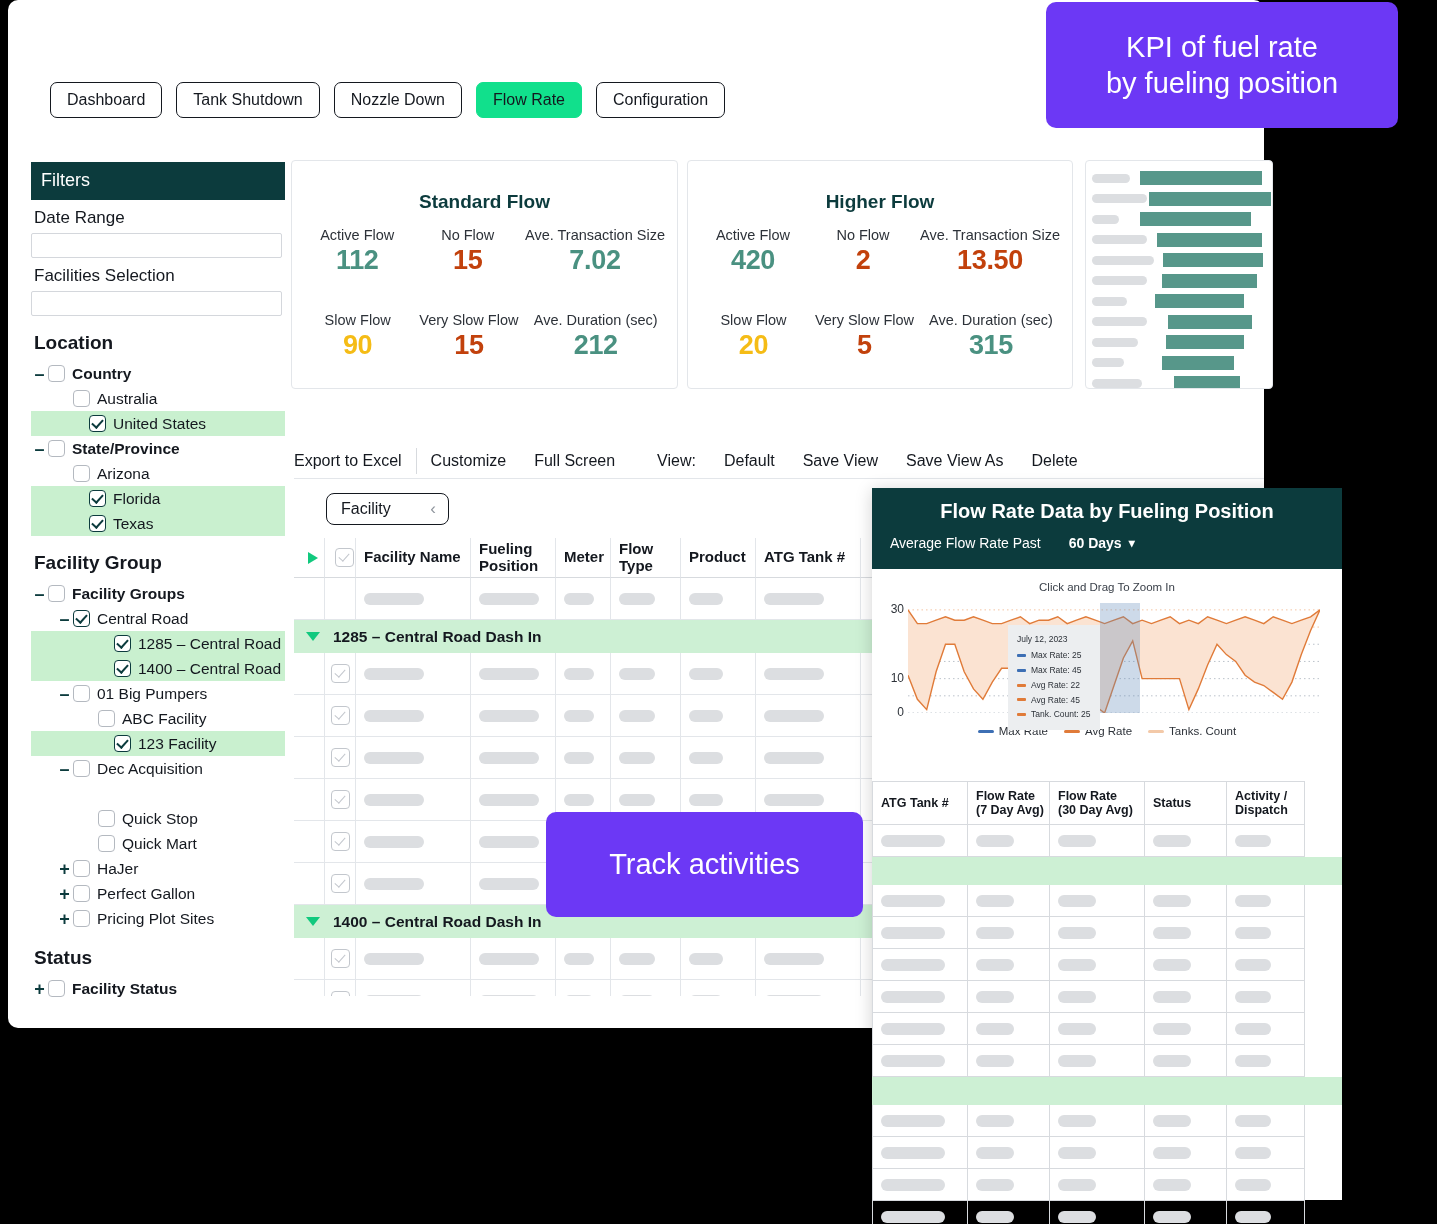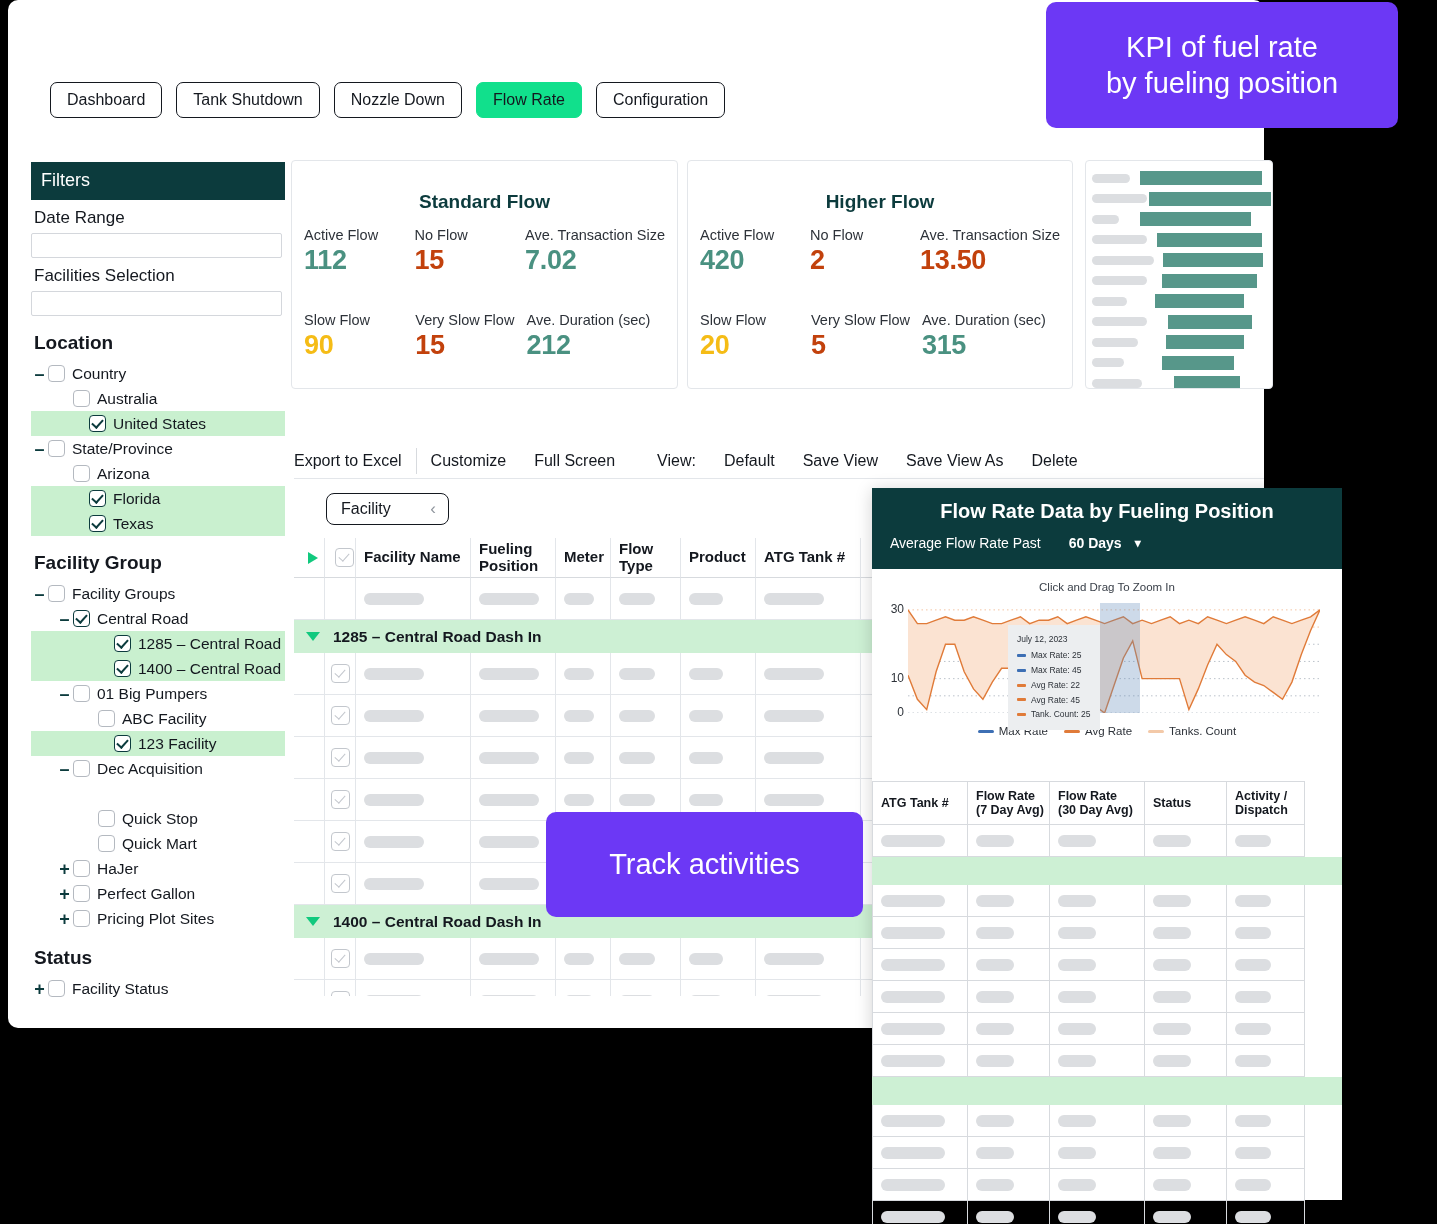--- a/index.html
+++ b/index.html
@@ -72,38 +72,38 @@
     border: 1.5px solid #b4b9c0; border-radius: 4px;
     background: #fff; margin-right: 7px; position: relative;
   }
   .cbx.on { border-color: #0c3b3d; }
   .cbx.on::after {
     content: ""; position: absolute; left: 4px; top: 1px;
     width: 5px; height: 9px; border: solid #0c3b3d;
     border-width: 0 2px 2px 0; transform: rotate(42deg);
   }
   .tree-label { white-space: nowrap; }
-  .tree-label.bold { font-weight: 400; }
+  .tree-label.bold { font-weight: 700; }
 
   
   .kpi-card {
     position: absolute; top: 160px; height: 229px;
     background: #fff; border: 1px solid #e3e6ea; border-radius: 4px;
   }
   #kpi-standard { left: 283px; width: 387px; }
   #kpi-higher   { left: 679px; width: 386px; }
   .kpi-title {
     text-align: center; font-size: 19px; font-weight: 700;
     color: #0c3b3d; margin-top: 30px;
   }
   .kpi-grid {
     display: grid; grid-template-columns: 1fr 1fr 1.28fr;
     margin-top: 14px; padding: 0 10px;
   }
-  .kpi-cell { text-align: left; padding: 0 2px; }
+  .kpi-cell { text-align: center; padding: 0 2px; }
   .kpi-lab { font-size: 14.5px; color: #2d3239; white-space: nowrap; }
   .kpi-val { font-size: 27px; font-weight: 700; margin-top: 2px; letter-spacing: -0.3px; }
   .v-teal { color: #4a9181; }
   .v-red  { color: #c2410c; }
   .v-gold { color: #f5bc16; }
 
   
   .funnel-panel {
     position: absolute; left: 1077px; top: 160px;
     width: 188px; height: 229px;
@@ -199,21 +199,21 @@
     position: absolute; left: 872px; top: 488px;
     width: 470px; height: 712px;
     background: #ffffff;
     box-shadow: 0 2px 16px rgba(0,0,0,0.18);
   }
   .flow-head {
     background: #0c3b3d; color: #fff; height: 81px; padding: 12px 18px 0 18px;
   }
   .flow-title { text-align: center; font-size: 20px; font-weight: 700; }
   .flow-sub { display: flex; align-items: center; gap: 28px; margin-top: 12px; font-size: 14px; }
-  .flow-sub .per { font-weight: 700; display: flex; align-items: center; gap: 13px; }
+  .flow-sub .per { font-weight: 700; display: flex; align-items: center; gap: 7px; }
   .chev-d { font-size: 12px; }
   .chart-area { position: relative; height: 200px; padding-top: 12px; }
   .chart-hint { text-align: center; font-size: 11.5px; color: #3a4049; }
   .chart-box { position: relative; margin: 10px 22px 0 36px; height: 110px; }
   .ax-lab {
     position: absolute; left: -28px; font-size: 12px; color: #2d3239;
     width: 24px; text-align: right;
   }
   .chart-legend {
     display: flex; justify-content: center; gap: 16px;

